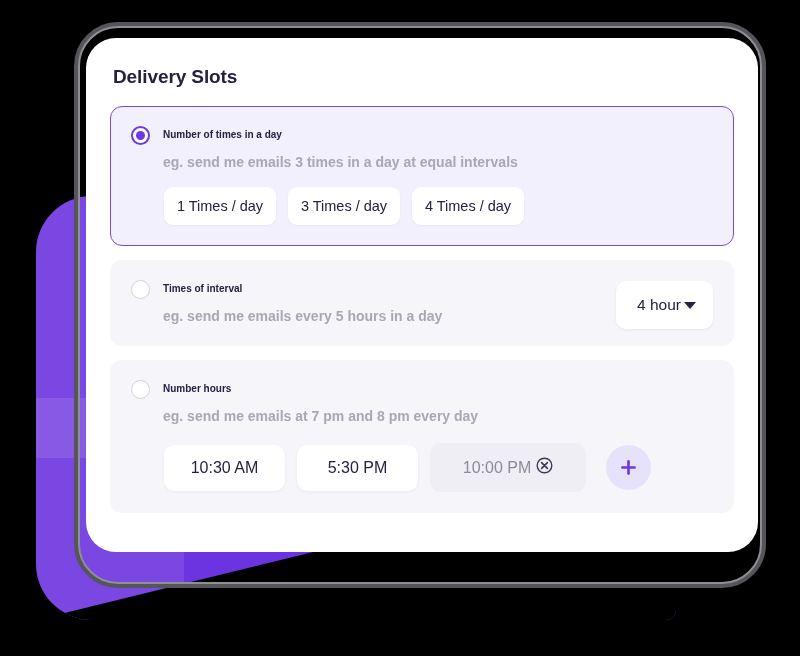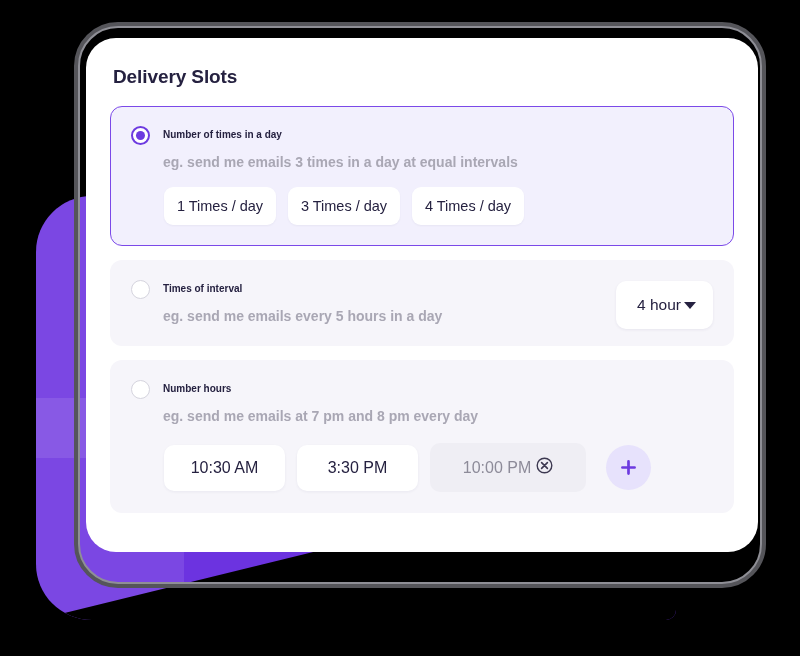--- a/index.html
+++ b/index.html
@@ -302,21 +302,21 @@
     <div class="panel panel-plain">
       <div class="panel-row">
         <div class="radio radio-off"></div>
         <div class="opt-text">
           <div class="opt-title">Number hours</div>
           <div class="opt-desc">eg. send me emails at 7 pm and 8 pm every day</div>
         </div>
       </div>
       <div class="time-chips">
         <div class="time-chip">10:30 AM</div>
-        <div class="time-chip">3:30 PM</div>
+        <div class="time-chip">5:30 PM</div>
         <div class="time-chip editing">
           <span>10:00 PM</span>
           <span class="remove-icon">
             <svg width="17" height="17" viewBox="0 0 17 17" aria-hidden="true">
               <circle cx="8.5" cy="8.5" r="7.3" fill="none" stroke="#3c3850" stroke-width="1.4"></circle>
               <path d="M5.6 5.6 L11.4 11.4 M11.4 5.6 L5.6 11.4" stroke="#3c3850" stroke-width="1.6" stroke-linecap="round"></path>
             </svg>
           </span>
         </div>
         <div class="add-btn">

